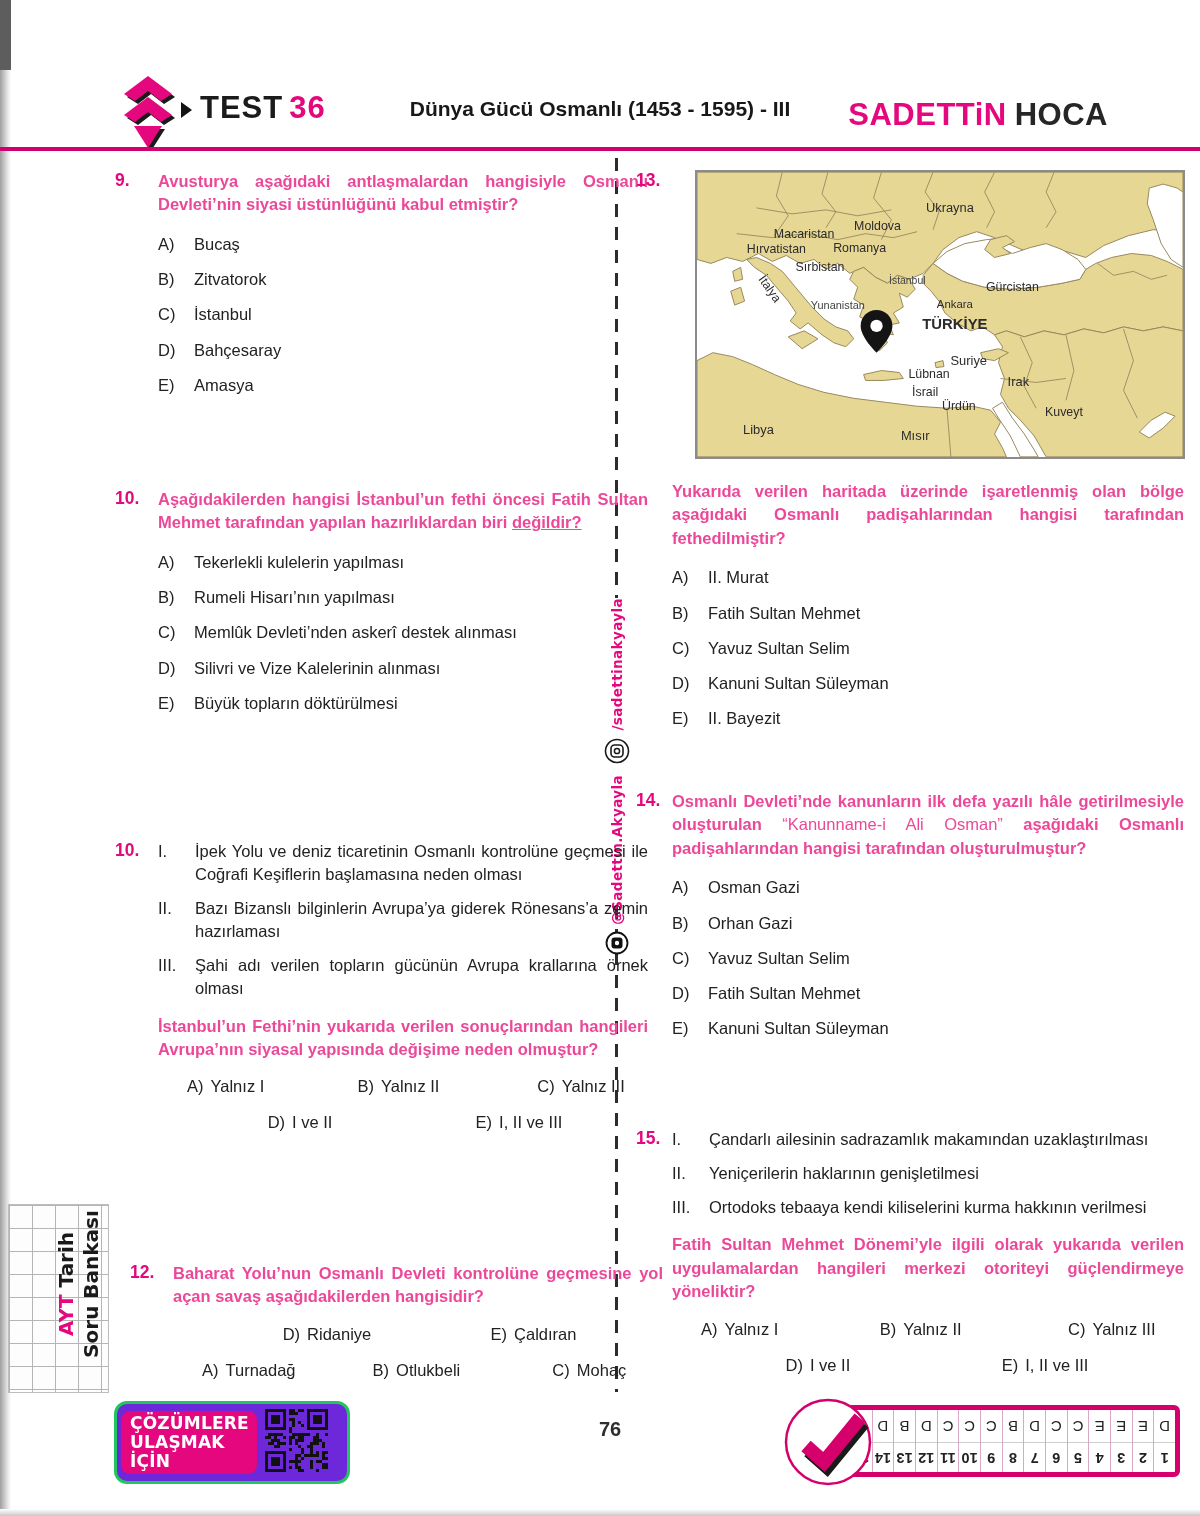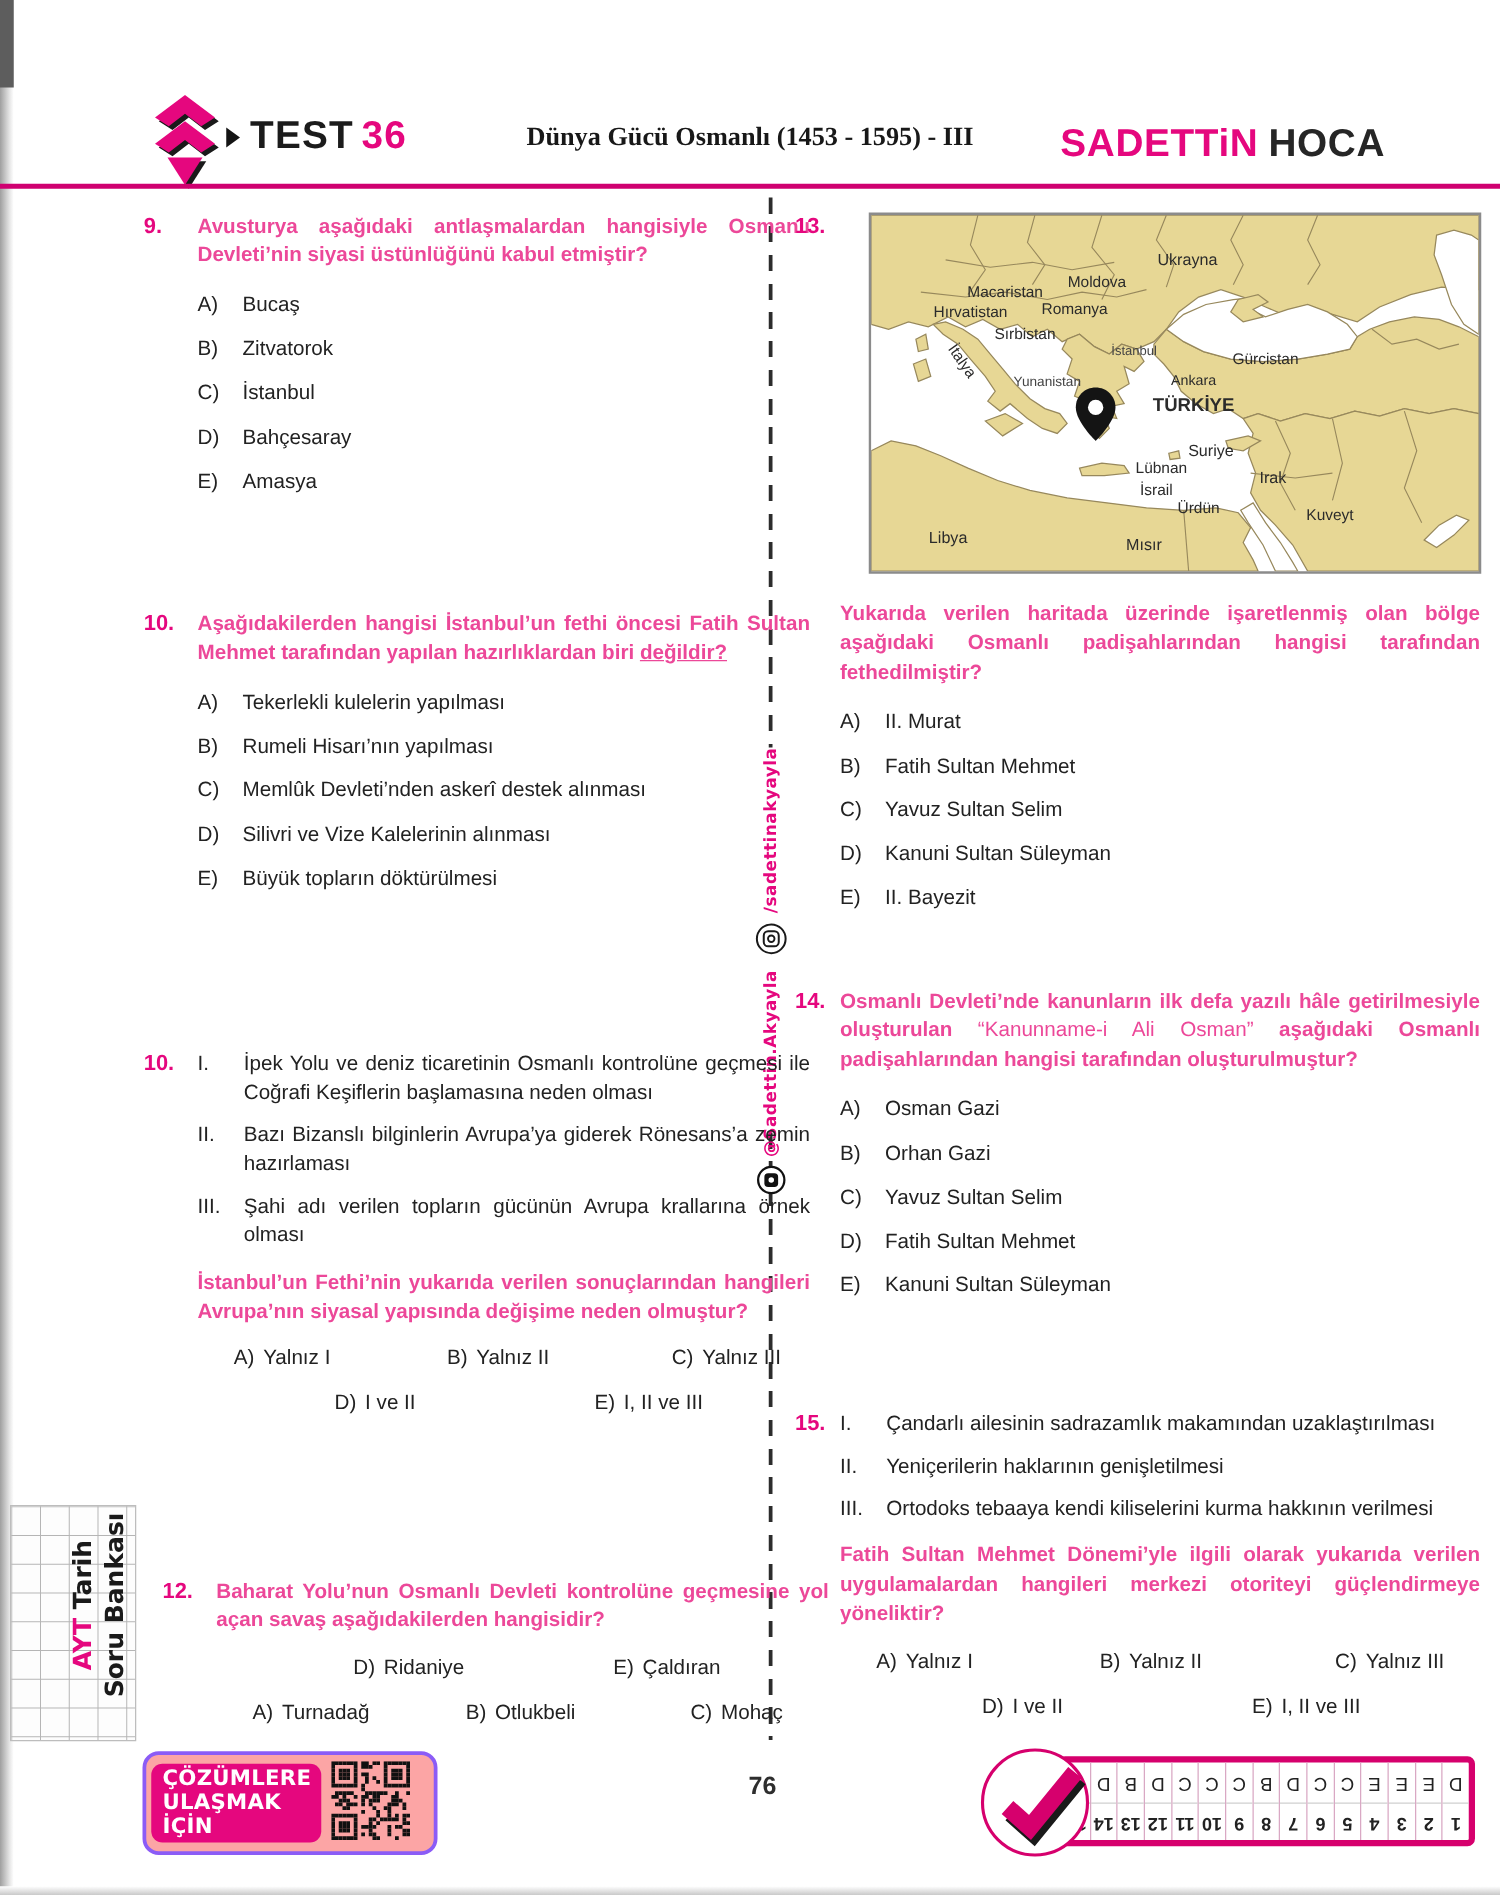--- a/index.html
+++ b/index.html
@@ -14,21 +14,21 @@
 
   
   .rule{position:absolute;left:0;top:147px;width:100%;height:4px;background:#cf0070;}
   .logo{position:absolute;left:118px;top:70px;}
   .play-tri{position:absolute;left:181px;top:102px;width:0;height:0;
             border-left:11px solid #141414;border-top:8px solid transparent;border-bottom:8px solid transparent;}
   .test-label{position:absolute;left:200px;top:90px;font-size:31px;font-weight:bold;
               letter-spacing:1px;color:#1b1b1b;}
   .test-label .num{color:#e5077e;margin-left:6px;}
   .head-title{position:absolute;left:370px;top:97px;width:460px;text-align:center;
-              font-family:Liberation Serif, serif;font-size:21px;font-weight:bold;color:#181818;}
+              font-family:Liberation Sans, sans-serif;font-size:21px;font-weight:bold;color:#181818;}
   .brand{position:absolute;right:92px;top:97px;font-size:31px;font-weight:bold;letter-spacing:.5px;}
   .brand .p1{color:#e5077e;} .brand .p2{color:#262626;margin-left:8px;}
 
   
   .q{position:absolute;padding-left:43px;}
   .qnum{position:absolute;left:0;top:0;font-size:17.5px;font-weight:bold;color:#e5077e;}
   .stem{margin:0;font-size:16.5px;font-weight:bold;line-height:1.42;color:#ec4899;text-align:justify;}
   .stem .normal{font-weight:normal;}
   .stem .ul{text-decoration:underline;}
   ul.opts{list-style:none;margin:16px 0 0 0;padding:0;}
@@ -62,22 +62,22 @@
   .grid{position:absolute;left:8px;top:1204px;width:99px;height:187px;background:#fdfdfd;
         background-image:linear-gradient(#b5b5b5 1px,transparent 1px),
                          linear-gradient(90deg,#b5b5b5 1px,transparent 1px);
         background-size:23px 23px;border:1px solid #bdbdbd;}
   .side-label{position:absolute;left:-10px;top:1256px;width:184px;height:56px;
               transform:rotate(-90deg);text-align:center;font-family:"DejaVu Sans",sans-serif;
               font-weight:bold;font-size:20px;color:#1a1a1a;line-height:1.25;}
   .side-label .brand-pink{color:#e5077e;}
 
   
-  .badge-wrap{position:absolute;left:114px;top:1401px;width:230px;height:77px;border:3px solid #8b5cf6;
-              border-radius:13px;background:#fca5a5;display:flex;align-items:center;}
+  .badge-wrap{position:absolute;left:114px;top:1401px;width:230px;height:77px;border:3px solid #22c55e;
+              border-radius:13px;background:#6d28d9;display:flex;align-items:center;}
   .badge{margin:4px;width:136px;height:63px;background:#e5077e;border-radius:9px;color:#fff;
          font-family:"DejaVu Sans",sans-serif;font-weight:bold;font-size:17px;line-height:1.12;
          padding:3px 0 0 9px;box-sizing:border-box;letter-spacing:.2px;}
   .qr{margin-left:4px;}
   .pagenum{position:absolute;left:560px;top:1418px;width:100px;text-align:center;
            font-size:20px;font-weight:bold;color:#2e2e2e;}
 
   
   .key{position:absolute;left:782px;top:1396px;width:404px;height:90px;}
   .key-strip{position:absolute;left:64px;top:9px;width:334px;height:72px;border:5px solid #d6006d;

